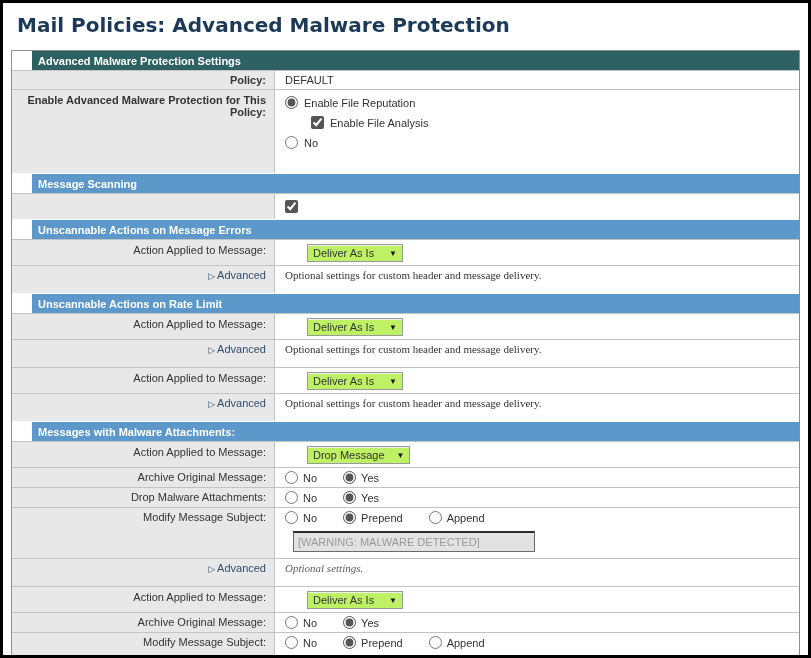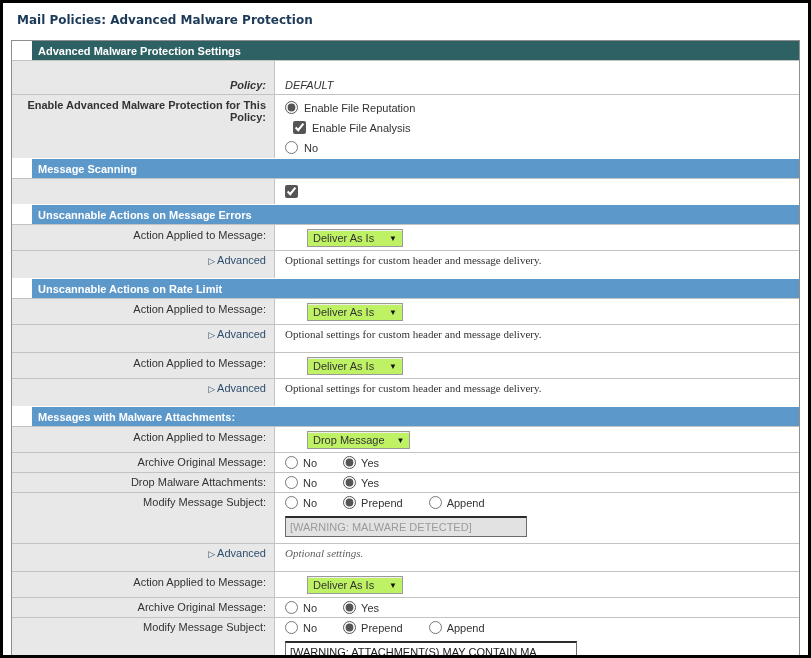--- a/index.html
+++ b/index.html
@@ -8,21 +8,21 @@
 
   .frame {
     width: 811px; height: 658px;
     border: 3px solid #000;
     background: #fff;
     overflow: hidden;
   }
 
   h1.page-title {
     color: #1c3a57;
-    font-size: 12px;
+    font-size: 20px;
     font-weight: bold;
     padding: 10px 14px 13px 14px;
     font-family: "DejaVu Sans", "Liberation Sans", sans-serif;
   }
 
   .tbl {
     margin: 0 8px;
     border: 1px solid #8e8e8e;
     font-size: 11px;
     color: #333;
@@ -50,26 +50,26 @@
     border-right: 1px solid #c3c3c3;
   }
   .lbl.bold { font-weight: bold; }
 
   .val {
     flex: 1;
     background: #fff;
     padding: 3px 10px;
   }
 
-  .row-policy .lbl, .row-policy .val { padding-top: 18px; padding-bottom: 3px; font-style: italic; }
-
-  .row-enable .val { padding-top: 6px; padding-bottom: 4px; }
+  .row-policy .lbl, .row-policy .val { padding-top: 3px; padding-bottom: 3px; }
+
+  .row-enable .val { padding-top: 6px; padding-bottom: 24px; }
   .opt-line { display: flex; align-items: center; gap: 6px; }
   .opt-line + .opt-line { margin-top: 7px; }
-  .opt-line.indent { margin-left: 8px; }
+  .opt-line.indent { margin-left: 26px; }
   input[type="radio"], input[type="checkbox"] { width: 13px; height: 13px; accent-color: #555; }
 
   .row-check .val { padding-top: 6px; padding-bottom: 6px; }
 
   .row-action .lbl, .row-action .val { padding-top: 4px; padding-bottom: 3px; padding-left: 32px; }
   .select {
     display: inline-flex; align-items: center;
     border: 1px solid #9a9a9a;
     background: #bef264;
     padding: 2px 5px 2px 5px;
@@ -100,20 +100,21 @@
     margin-top: 7px;
     display: block;
     width: 242px;
     font-family: "Liberation Sans", sans-serif;
     font-size: 11px;
     padding: 3px 4px;
     border: 1px solid #6b6b6b;
     border-top: 2px solid #2b2b2b;
     background: #fff;
     color: #1a1a1a;
+    margin-left: 8px;
   }
   .subject-input.disabled {
     background: #e2e2e2;
     color: #9a9a9a;
   }
   .subject-input.wide { width: 292px; }
 </style>
 </head>
 <body>
 

